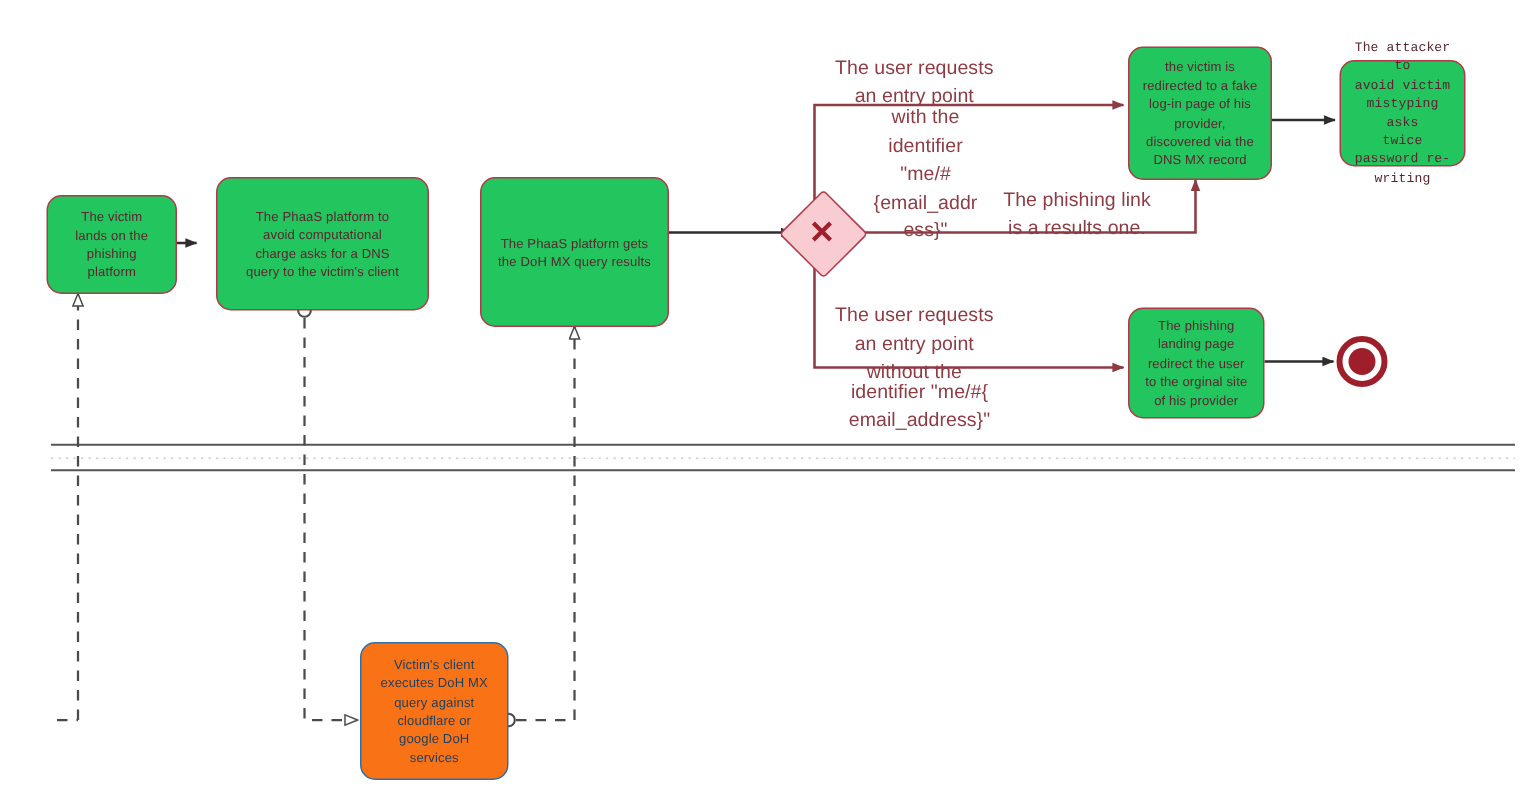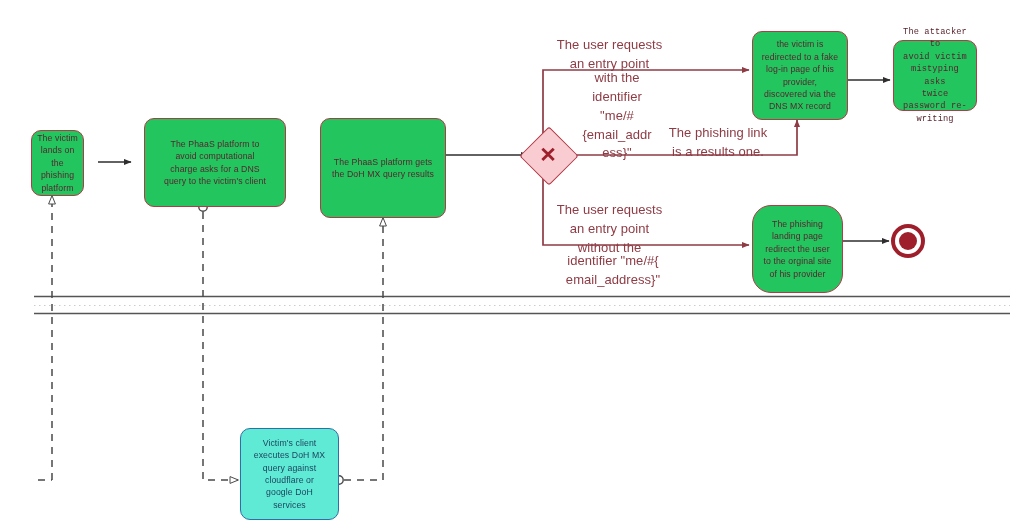--- a/index.html
+++ b/index.html
@@ -25,21 +25,21 @@
     border:1.6px solid #b03a47;
     background:#22c55e;
     color:#5a2530;
     font-size:8.7px;
     line-height:1.42;
     padding:4px 5px;
     letter-spacing:.1px;
   }
   .task.blue{
     border-color:#2f6fa8;
-    background:#5eead4;
+    background:#f97316;
     color:#1d3f5c;
   }
   .task span{display:block;width:100%;}
 
   
   .flabel{
     position:absolute;
     text-align:center;
     color:#8e3b44;
     font-size:13px;
@@ -144,21 +144,21 @@
       <path d="M203,212 L203,480 L238,480" fill="none" stroke="#4a4a4a" stroke-width="1.5" stroke-dasharray="7 6" marker-end="url(#ah-hollow)"></path>
       <circle cx="203" cy="207" r="4.2" fill="#ffffff" stroke="#4a4a4a" stroke-width="1.4"></circle>
     </g>
 
     <g>
       <path d="M344,480 L383,480 L383,218" fill="none" stroke="#4a4a4a" stroke-width="1.5" stroke-dasharray="7 6" marker-end="url(#ah-hollow)"></path>
       <circle cx="339" cy="480" r="4.2" fill="#ffffff" stroke="#4a4a4a" stroke-width="1.4"></circle>
     </g>
   </svg>
 
-  <div class="task" style="left:31px;top:130px;width:53px;height:66px;justify-content:center;">
+  <div class="task" style="left:31px;top:130px;width:87px;height:66px;justify-content:center;">
     <span style="white-space: pre-line;">The victim
 lands on the
 phishing
 platform</span>
   </div>
 
   <div class="task" style="left:133px;top:118px;width:142px;height:89px;margin-left:11px;">
     <span style="white-space: pre-line;">The PhaaS platform to
 avoid computational
 charge asks for a DNS
@@ -180,21 +180,21 @@
   </div>
 
   <div class="task" style="left:893px;top:40px;width:84px;height:71px;">
     <span style="white-space: pre-line; font-family: Liberation Mono, monospace;">The attacker to
 avoid victim
 mistyping asks
 twice password re-
 writing</span>
   </div>
 
-  <div class="task" style="left:752px;top:205px;width:91px;height:88px;border-radius:19px;">
+  <div class="task" style="left:752px;top:205px;width:91px;height:74px;">
     <span style="white-space: pre-line;">The phishing
 landing page
 redirect the user
 to the orginal site
 of his provider</span>
   </div>
 
   <div class="task blue" style="left:240px;top:428px;width:99px;height:92px;">
     <span style="white-space: pre-line;">Victim's client
 executes DoH MX

